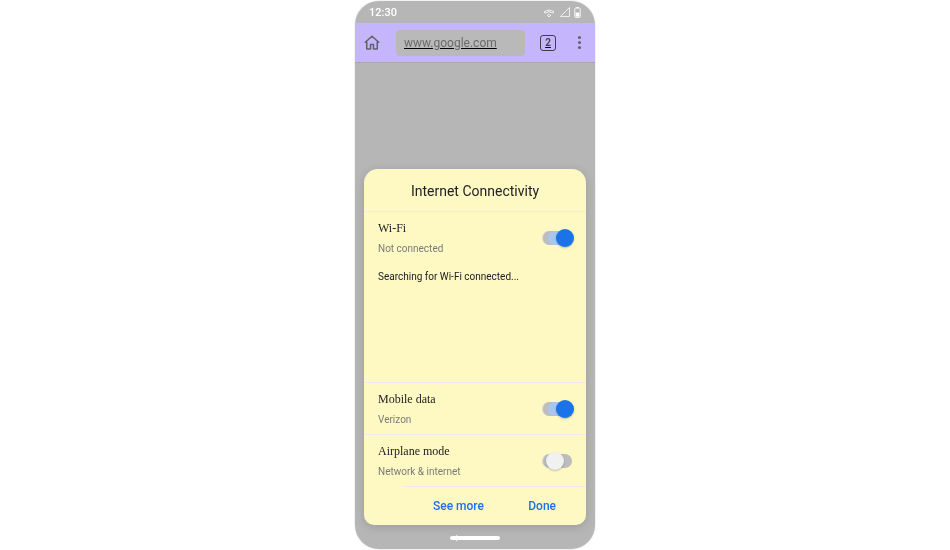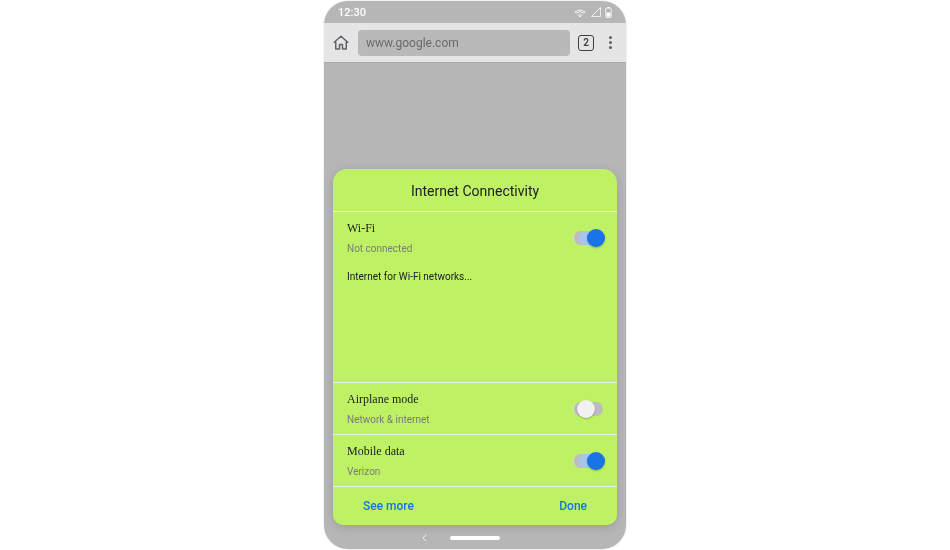--- a/index.html
+++ b/index.html
@@ -7,21 +7,21 @@
     width: 950px;
     height: 550px;
     background: #ffffff;
     font-family: Roboto, Arial, sans-serif;
     display: flex;
     align-items: center;
     justify-content: center;
     overflow: hidden;
   }
   .phone {
-    width: 302px;
+    width: 240px;
     height: 548px;
     background: #b6b6b6;
     border-radius: 24px;
     position: relative;
     overflow: hidden;
     box-shadow: 0 0 0 1px rgba(0,0,0,0.05);
   }
   
   .statusbar {
     height: 22px;
@@ -31,26 +31,27 @@
     padding: 0 14px;
     color: #fff;
     font-size: 11px;
     font-weight: 500;
   }
   .statusbar .right { display: flex; align-items: center; gap: 4px; }
   .statusbar svg { display: block; }
   
   .chrome-bar {
     height: 40px;
-    background: #e5e5e5;
+    background: #c4b5fd;
     border-bottom: 1px solid #a8a8a8;
     display: flex;
     align-items: center;
     padding: 0 8px;
-    gap: 8px;
+    gap: 15px;
+    text-decoration: underline;
   }
   .home-icon { width: 18px; height: 18px; color: #5f6368; flex: 0 0 auto; }
   .url-box {
     flex: 1 1 auto;
     height: 26px;
     background: #b9b9b9;
     border-radius: 4px;
     display: flex;
     align-items: center;
     padding: 0 8px;
@@ -64,21 +65,21 @@
     display: flex; align-items: center; justify-content: center;
     font-size: 10px; font-weight: 600; color: #3c4043;
   }
   .menu-dots { width: 16px; display:flex; flex-direction:column; gap:2px; align-items:center; }
   .menu-dots span { width:3px; height:3px; background:#5f6368; border-radius:50%; }
 
   
   .sheet {
     position: absolute;
     left: 9px; right: 9px; bottom: 24px;
-    background: #bef264;
+    background: #fef9c3;
     border-radius: 14px 14px 10px 10px;
     box-shadow: 0 2px 10px rgba(0,0,0,0.15);
     display: flex;
     flex-direction: column;
     overflow: hidden;
   }
   .sheet-title {
     text-align: center;
     font-size: 14px;
     color: #202124;
@@ -119,20 +120,21 @@
     background:#fff; box-shadow:0 1px 2px rgba(0,0,0,.25);
   }
   .toggle.on .knob { right:-2px; background:#1a73e8; }
   .toggle.off .knob { left:3px; background:#f1f1f1; }
 
   .sheet-actions {
     border-top: 1px solid #ececec;
     display: flex;
     justify-content: space-between;
     padding: 12px 30px;
+    margin-left: 39px;
   }
   .sheet-actions .link {
     font-size: 12px;
     color: #1a73e8;
     font-weight: 500;
   }
 
   
   .navbar {
     position:absolute; left:0; right:0; bottom:0; height:22px;
@@ -190,38 +192,38 @@
     <div class="row">
       <div class="labels">
         <span class="title">Wi-Fi</span>
         <span class="sub">Not connected</span>
       </div>
       <div class="toggle on">
           <div class="knob"></div>
         </div>
     </div>
 
-    <div class="searching">Internet for Wi-Fi networks...</div>
+    <div class="searching">Searching for Wi-Fi connected...</div>
+
+    <div class="row">
+      <div class="labels">
+        <span class="title">Mobile data</span>
+        <span class="sub">Verizon</span>
+      </div>
+      <div class="toggle on">
+          <div class="knob"></div>
+        </div>
+    </div>
 
     <div class="row">
       <div class="labels">
         <span class="title">Airplane mode</span>
         <span class="sub">Network &amp; internet</span>
       </div>
       <div class="toggle off">
-          <div class="knob"></div>
-        </div>
-    </div>
-
-    <div class="row">
-      <div class="labels">
-        <span class="title">Mobile data</span>
-        <span class="sub">Verizon</span>
-      </div>
-      <div class="toggle on">
           <div class="knob"></div>
         </div>
     </div>
 
     <div class="sheet-actions">
       <span class="link">See more</span>
       <span class="link">Done</span>
     </div>
   </div>
 

